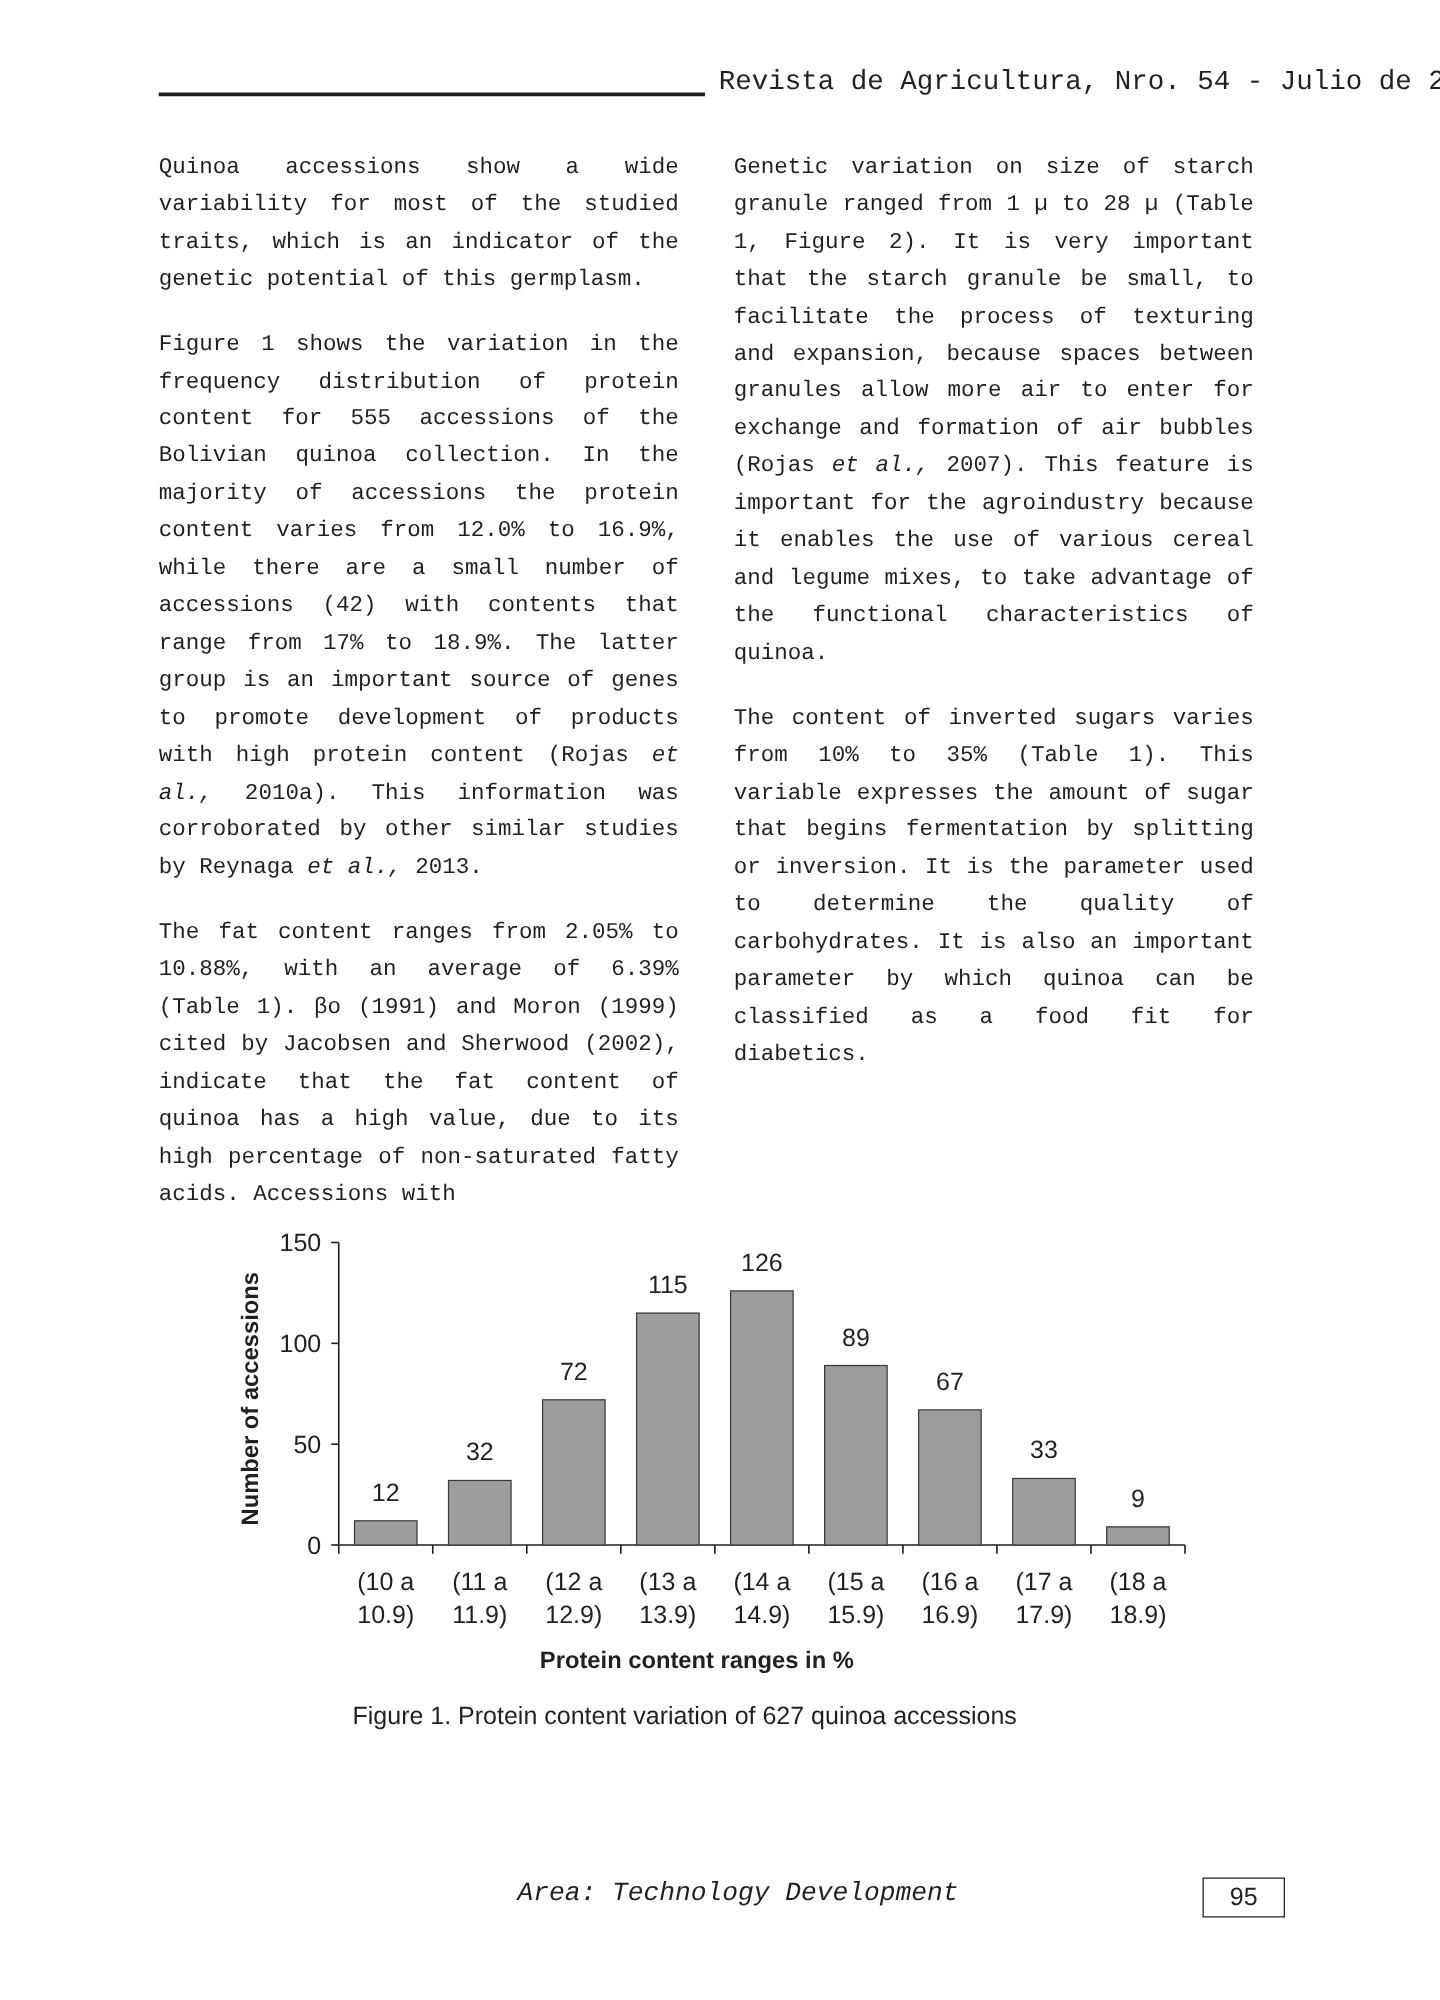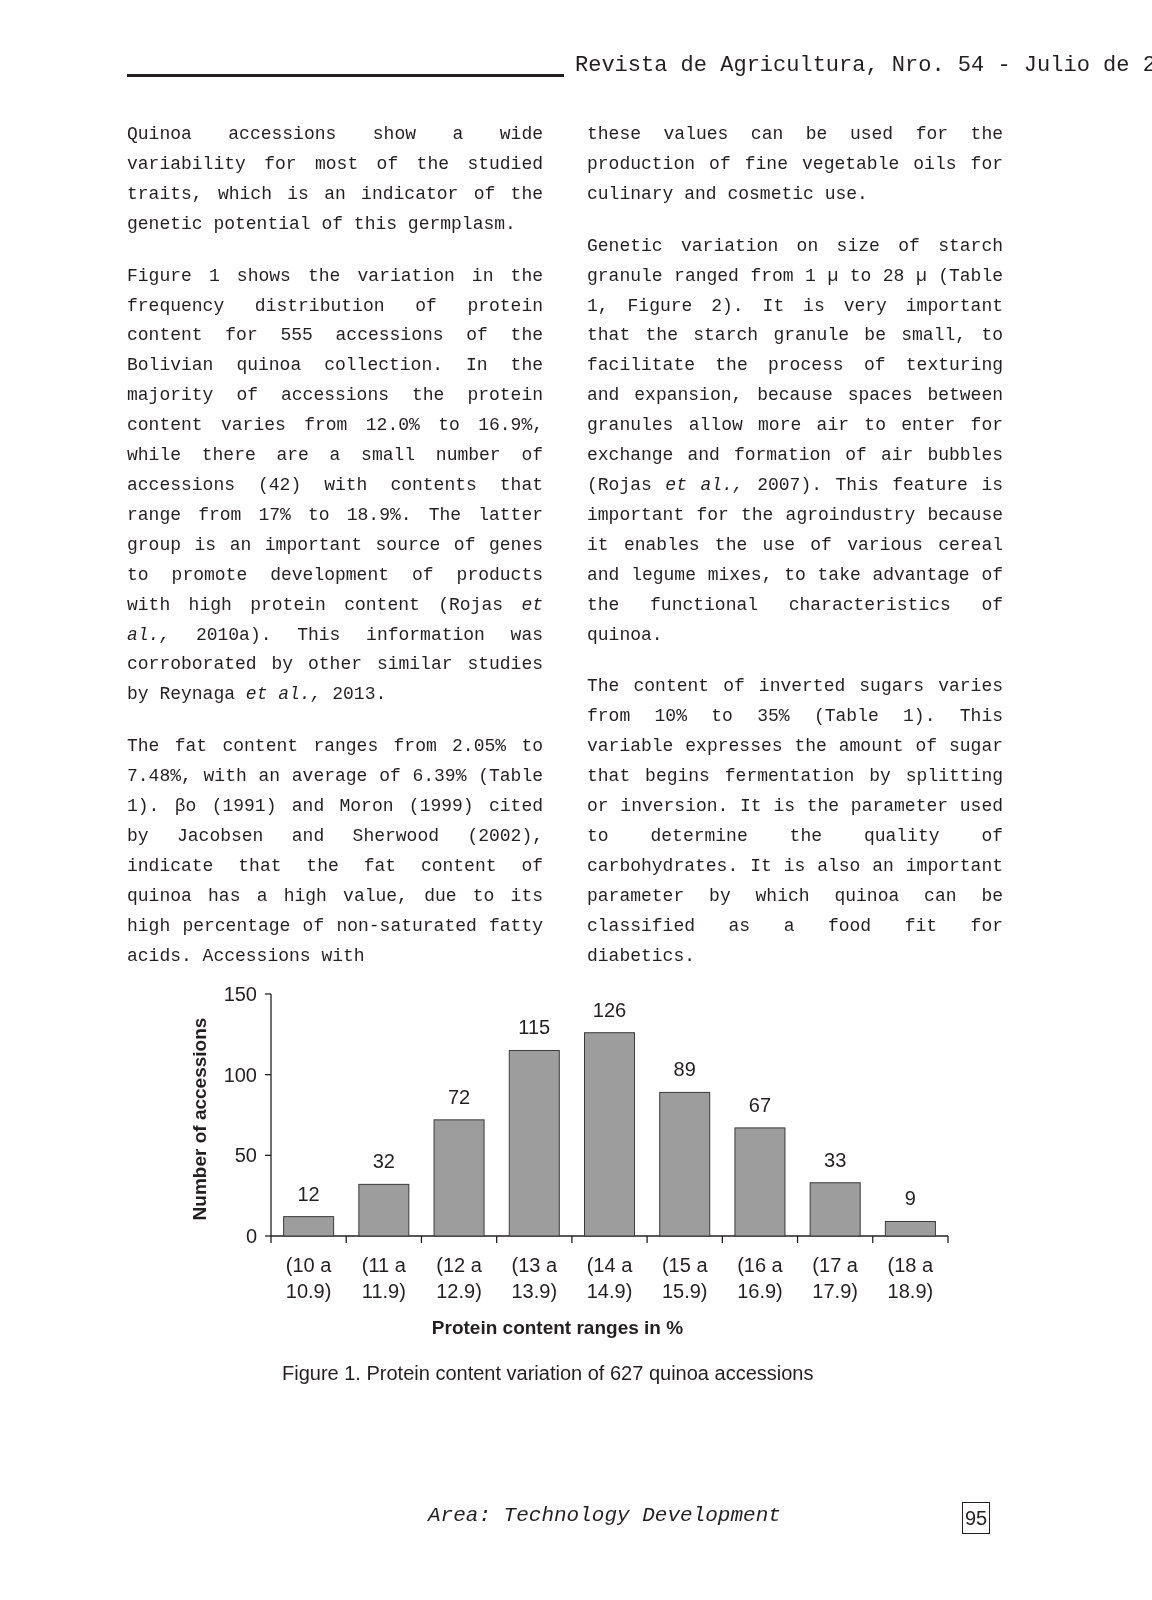--- a/index.html
+++ b/index.html
@@ -16,37 +16,36 @@
     .col p { margin: 0 0 22px 0; }
     .col p.last { margin-bottom: 0; }
     .col em { font-style: italic; }
 
     .chart { position: absolute; left: 0; top: 960px; width: 1152px; height: 400px; }
     .chart svg { position: absolute; left: 0; top: 0; }
 
     .figure-caption { position: absolute; left: 282px; top: 1360px; font-size: 20px; line-height: 26px; white-space: nowrap; }
     .figure-caption b { font-weight: normal; }
 
-    .footer-area { position: absolute; left: 428px; top: 1504px; font-size: 21px; font-style: italic; white-space: nowrap; }
-    .page-number { position: absolute; left: 962px; top: 1502px; width: 28px; height: 32px; border: 1.5px solid #231f20; box-sizing: border-box; font-size: 20px; line-height: 30px; text-align: center; }
+    .footer-area { position: absolute; left: 414px; top: 1504px; font-size: 21px; font-style: italic; white-space: nowrap; }
+    .page-number { position: absolute; left: 962px; top: 1502px; width: 66px; height: 32px; border: 1.5px solid #231f20; box-sizing: border-box; font-size: 20px; line-height: 30px; text-align: center; }
   </style>
 </head>
 <body>
 
 <div class="header-rule"></div>
 <div class="header-title serif">Revista de Agricultura, Nro. 54 - Julio de 2014</div>
 
 <div class="col col-left serif">
   <p>Quinoa accessions show a wide variability for most of the studied traits, which is an indicator of the genetic potential of this germplasm.</p>
   <p><span>Figure 1 shows the variation in the frequency distribution of protein content for 555 accessions of the Bolivian quinoa collection. In the majority of accessions the protein content varies from 12.0% to 16.9%, while there are a small number of accessions (42) with contents that range from 17% to 18.9%. The latter group is an important source of genes to promote development of products with high protein content (Rojas </span><em>et al.,</em><span> 2010a). This information was corroborated by other similar studies by Reynaga </span><em>et al.,</em><span> 2013.</span></p>
-  <p class="last">The fat content ranges from 2.05% to 7.48%, with an average of 6.39% (Table 1). βo (1991) and Moron (1999) cited by Jacobsen and Sherwood (2002), indicate that the fat content of quinoa has a high value, due to its high percentage of non-saturated fatty acids. Accessions with</p>
+  <p class="last">The fat content ranges from 2.05% to 10.88%, with an average of 6.39% (Table 1). βo (1991) and Moron (1999) cited by Jacobsen and Sherwood (2002), indicate that the fat content of quinoa has a high value, due to its high percentage of non-saturated fatty acids. Accessions with</p>
 </div>
 
 <div class="col col-right serif">
-  <p>these values can be used for the production of fine vegetable oils for culinary and cosmetic use.</p>
   <p><span>Genetic variation on size of starch granule ranged from 1 µ to 28 µ (Table 1, Figure 2). It is very important that the starch granule be small, to facilitate the process of texturing and expansion, because spaces between granules allow more air to enter for exchange and formation of air bubbles (Rojas </span><em>et al.,</em><span> 2007). This feature is important for the agroindustry because it enables the use of various cereal and legume mixes, to take advantage of the functional characteristics of quinoa.</span></p>
   <p class="last">The content of inverted sugars varies from 10% to 35% (Table 1). This variable expresses the amount of sugar that begins fermentation by splitting or inversion. It is the parameter used to determine the quality of carbohydrates. It is also an important parameter by which quinoa can be classified as a food fit for diabetics.</p>
 </div>
 
 <div class="chart sans">
   <svg id="chart-svg" width="1152" height="400">
       <line x1="271" y1="34" x2="271" y2="276" stroke="#231f20" stroke-width="1.3"></line>
       <line x1="271" y1="276" x2="948" y2="276" stroke="#231f20" stroke-width="1.3"></line>
       <line x1="265" y1="276" x2="271" y2="276" stroke="#231f20" stroke-width="1.3"></line>
       <text x="257" y="283" font-family="&quot;Liberation Sans&quot;, &quot;DejaVu Sans&quot;, sans-serif" font-size="20" fill="#231f20" text-anchor="end">0</text>

